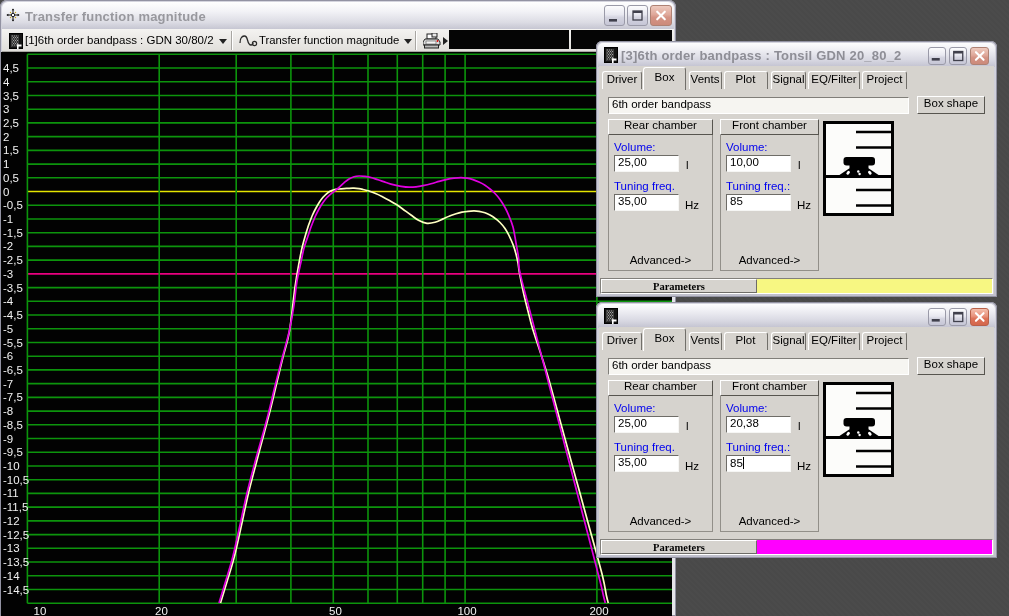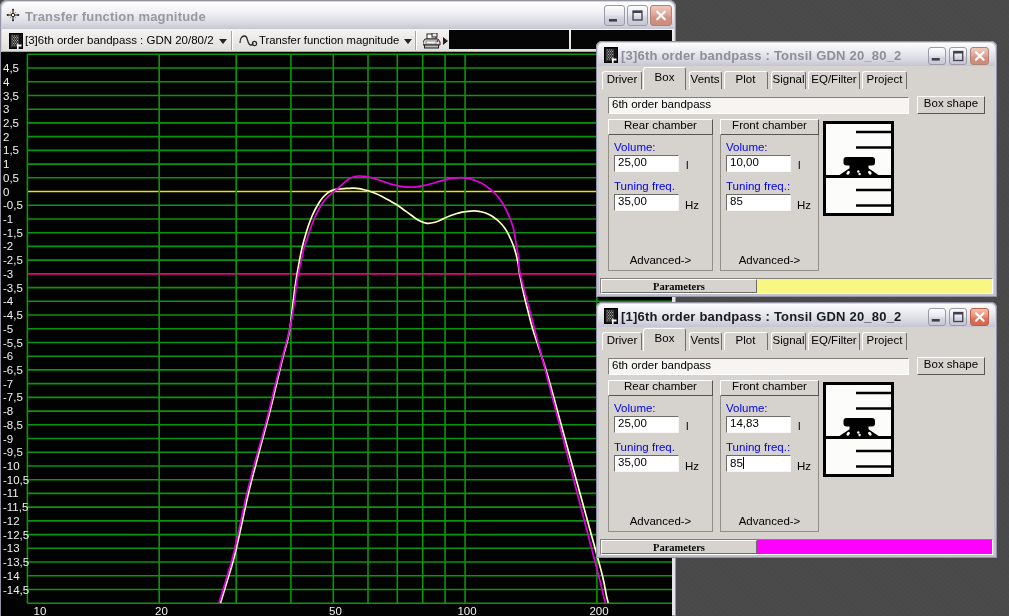--- a/index.html
+++ b/index.html
@@ -68,21 +68,21 @@
 <rect x="4" y="10" width="1" height="1"></rect>
           <rect x="6" y="10" width="1" height="1"></rect>
           <rect x="8" y="10" width="1" height="1"></rect>
 <rect x="3" y="11.5" width="1" height="1"></rect>
           <rect x="5" y="11.5" width="1" height="1"></rect>
           <rect x="7" y="11.5" width="1" height="1"></rect>
 </g>
 <rect x="8" y="11.5" width="4.5" height="2" fill="#fff"></rect>
 <rect x="8" y="11.5" width="1.6" height="4.5" fill="#fff"></rect>
 </svg>
-    <div style="position:absolute;left:23px;top:5px;font:11.5px 'Liberation Sans',sans-serif;">[3]6th order bandpass : GDN 20/80/2</div>
+    <div style="position:absolute;left:23px;top:5px;font:11.5px 'Liberation Sans',sans-serif;">[1]6th order bandpass : GDN 30/80/2</div>
     <svg width="8" height="5" viewBox="0 0 8 5" style="position:absolute;left:217px;top:10px">
         <path d="M0,0 L8,0 L4,5 Z" fill="#222"></path>
       </svg>
     <div style="position:absolute;left:229px;top:2px;width:1px;height:19px;background:#a8a6a2;"></div>
     <div style="position:absolute;left:230px;top:2px;width:1px;height:19px;background:#fff;"></div>
     <svg width="19" height="13" viewBox="0 0 19 13" style="position:absolute;left:237px;top:5px">
 <path d="M1,9 C1,3 4,2 5.5,2 C7,2 8,4 8.5,6 C9,8 10,11 12,11 C13.5,11 14,9.8 14,9" fill="none" stroke="#2a2a2a" stroke-width="1.3"></path>
 <circle cx="15.5" cy="9.5" r="2.1" fill="none" stroke="#2a2a2a" stroke-width="1.2"></circle>
 </svg>
     <div style="position:absolute;left:257px;top:5px;font:11.3px 'Liberation Sans',sans-serif;">Transfer function magnitude</div>
@@ -333,21 +333,20 @@
 <rect x="4" y="10" width="1" height="1"></rect>
         <rect x="6" y="10" width="1" height="1"></rect>
         <rect x="8" y="10" width="1" height="1"></rect>
 <rect x="3" y="11.5" width="1" height="1"></rect>
         <rect x="5" y="11.5" width="1" height="1"></rect>
         <rect x="7" y="11.5" width="1" height="1"></rect>
 </g>
 <rect x="8" y="11.5" width="4.5" height="2" fill="#fff"></rect>
 <rect x="8" y="11.5" width="1.6" height="4.5" fill="#fff"></rect>
 </svg>
-<div style="position:absolute;left:25px;top:7px;font:bold 13px 'Liberation Sans',sans-serif;color:#1a1a22;letter-spacing:0.2px;white-space:nowrap;">[1]6th order bandpass : Tonsil GDN 20_80_2</div>
 <div style="position:absolute;left:331.5px;top:5.5px;width:18.5px;height:18px;border:1px solid #9a9aa8;border-radius:3px;background:linear-gradient(#fcfcfd,#e8e8f0 45%,#d4d4e0 60%,#c6c6d6);box-sizing:border-box;">
       <div style="position:absolute;left:-1px;top:-1px"><svg width="18.5" height="18" viewBox="0 0 18.5 18">
           <rect x="3.75" y="11" width="8" height="2.6" fill="#40404c"></rect>
         </svg></div>
     </div>
 <div style="position:absolute;left:352.5px;top:5.5px;width:18.5px;height:18px;border:1px solid #9a9aa8;border-radius:3px;background:linear-gradient(#fcfcfd,#e8e8f0 45%,#d4d4e0 60%,#c6c6d6);box-sizing:border-box;">
       <div style="position:absolute;left:-1px;top:-1px"><svg width="18.5" height="18" viewBox="0 0 18.5 18">
           <rect x="4.75" y="4.5" width="9" height="9" fill="none" stroke="#40404c" stroke-width="1.3"></rect>
           <rect x="4.75" y="4.5" width="9" height="2" fill="#40404c"></rect>
         </svg></div>
@@ -372,21 +371,21 @@
     <div style="position:absolute;left:18px;top:101px;font:11.5px/11px 'Liberation Sans',sans-serif;color:#0000ee;">Volume:</div>
     <div style="position:absolute;left:18px;top:114px;width:65px;height:17px;background:#fff;border-top:1px solid #6e6c67;border-left:1px solid #6e6c67;border-bottom:1px solid #f6f6f4;border-right:1px solid #f6f6f4;box-sizing:border-box;font:11.5px/11px 'Liberation Sans',sans-serif;padding:1px 0 0 3px;">25,00</div>
     <div style="position:absolute;left:90px;top:119px;font:11.5px/11px 'Liberation Sans',sans-serif;">l</div>
     <div style="position:absolute;left:18px;top:140px;font:11.5px/11px 'Liberation Sans',sans-serif;color:#0000ee;">Tuning freq.</div>
     <div style="position:absolute;left:18px;top:153px;width:65px;height:17px;background:#fff;border-top:1px solid #6e6c67;border-left:1px solid #6e6c67;border-bottom:1px solid #f6f6f4;border-right:1px solid #f6f6f4;box-sizing:border-box;font:11.5px/11px 'Liberation Sans',sans-serif;padding:1px 0 0 3px;">35,00</div>
     <div style="position:absolute;left:89px;top:159px;font:11.5px/11px 'Liberation Sans',sans-serif;">Hz</div>
     <div style="position:absolute;left:12px;top:214px;width:105px;text-align:center;font:11.5px/11px 'Liberation Sans',sans-serif;">Advanced-&gt;</div>
 <div style="position:absolute;left:124px;top:78px;width:99px;height:152px;border:1px solid #928f89;box-sizing:border-box;"></div>
     <div style="position:absolute;left:124px;top:78px;width:99px;height:16px;background:#d6d3ce;border-top:1px solid #fff;border-left:1px solid #fff;border-bottom:1.5px solid #57554f;border-right:1.5px solid #57554f;box-sizing:border-box;font:11.5px/11px 'Liberation Sans',sans-serif;text-align:center;">Front chamber</div>
     <div style="position:absolute;left:130px;top:101px;font:11.5px/11px 'Liberation Sans',sans-serif;color:#0000ee;">Volume:</div>
-    <div style="position:absolute;left:130px;top:114px;width:65px;height:17px;background:#fff;border-top:1px solid #6e6c67;border-left:1px solid #6e6c67;border-bottom:1px solid #f6f6f4;border-right:1px solid #f6f6f4;box-sizing:border-box;font:11.5px/11px 'Liberation Sans',sans-serif;padding:1px 0 0 3px;">14,83</div>
+    <div style="position:absolute;left:130px;top:114px;width:65px;height:17px;background:#fff;border-top:1px solid #6e6c67;border-left:1px solid #6e6c67;border-bottom:1px solid #f6f6f4;border-right:1px solid #f6f6f4;box-sizing:border-box;font:11.5px/11px 'Liberation Sans',sans-serif;padding:1px 0 0 3px;">20,38</div>
     <div style="position:absolute;left:202px;top:119px;font:11.5px/11px 'Liberation Sans',sans-serif;">l</div>
     <div style="position:absolute;left:130px;top:140px;font:11.5px/11px 'Liberation Sans',sans-serif;color:#0000ee;">Tuning freq.:</div>
     <div style="position:absolute;left:130px;top:153px;width:65px;height:17px;background:#fff;border-top:1px solid #6e6c67;border-left:1px solid #6e6c67;border-bottom:1px solid #f6f6f4;border-right:1px solid #f6f6f4;box-sizing:border-box;font:11.5px/11px 'Liberation Sans',sans-serif;padding:1px 0 0 3px;">85<span style="display:inline-block;width:1.3px;height:12px;background:#000;vertical-align:-2px;"></span></div>
     <div style="position:absolute;left:201px;top:159px;font:11.5px/11px 'Liberation Sans',sans-serif;">Hz</div>
     <div style="position:absolute;left:124px;top:214px;width:99px;text-align:center;font:11.5px/11px 'Liberation Sans',sans-serif;">Advanced-&gt;</div>
 <svg width="72" height="97" viewBox="0 0 72 97" style="position:absolute;left:227px;top:80px">
 <rect x="1.5" y="1.5" width="68" height="92" fill="#fcfcfa" stroke="#000" stroke-width="3"></rect>
 <line x1="33" y1="11" x2="70" y2="11" stroke="#000" stroke-width="2.6"></line>
 <line x1="33" y1="26.5" x2="70" y2="26.5" stroke="#000" stroke-width="2.6"></line>
 <line x1="1" y1="55.5" x2="71" y2="55.5" stroke="#000" stroke-width="3"></line>

